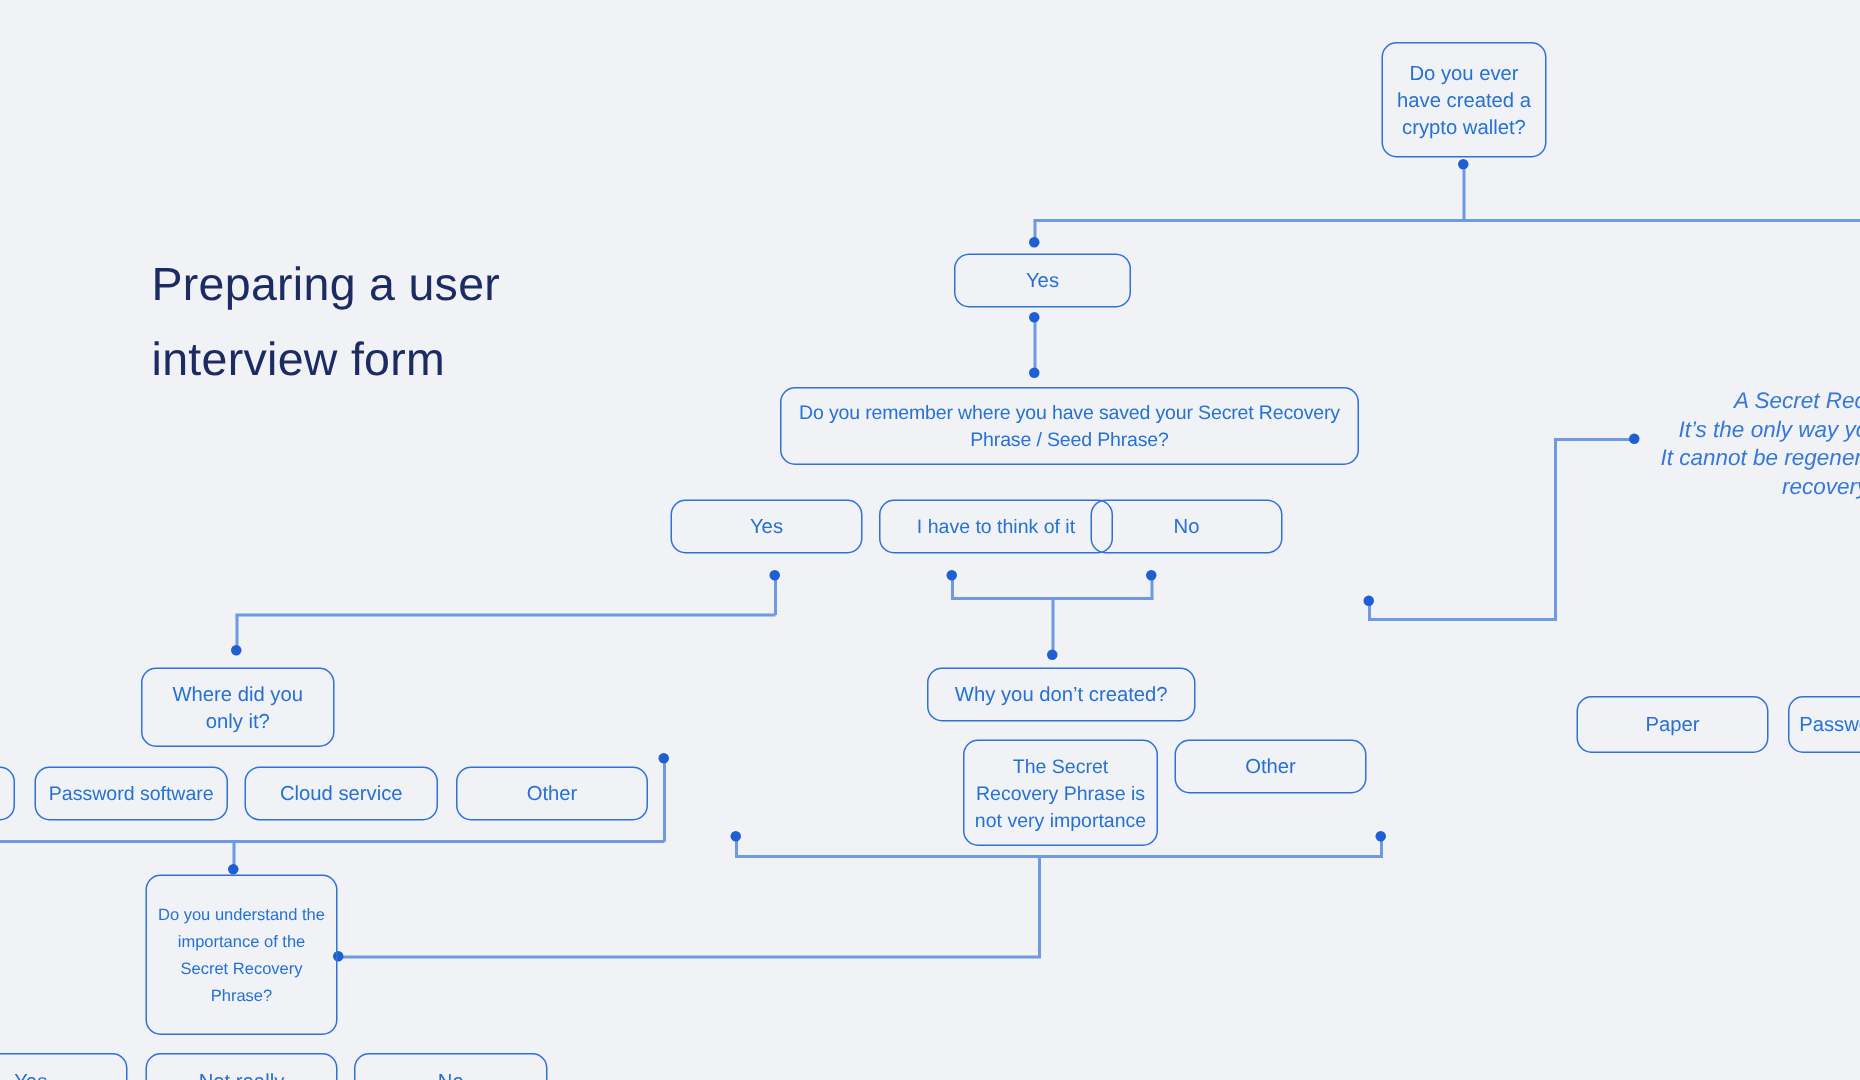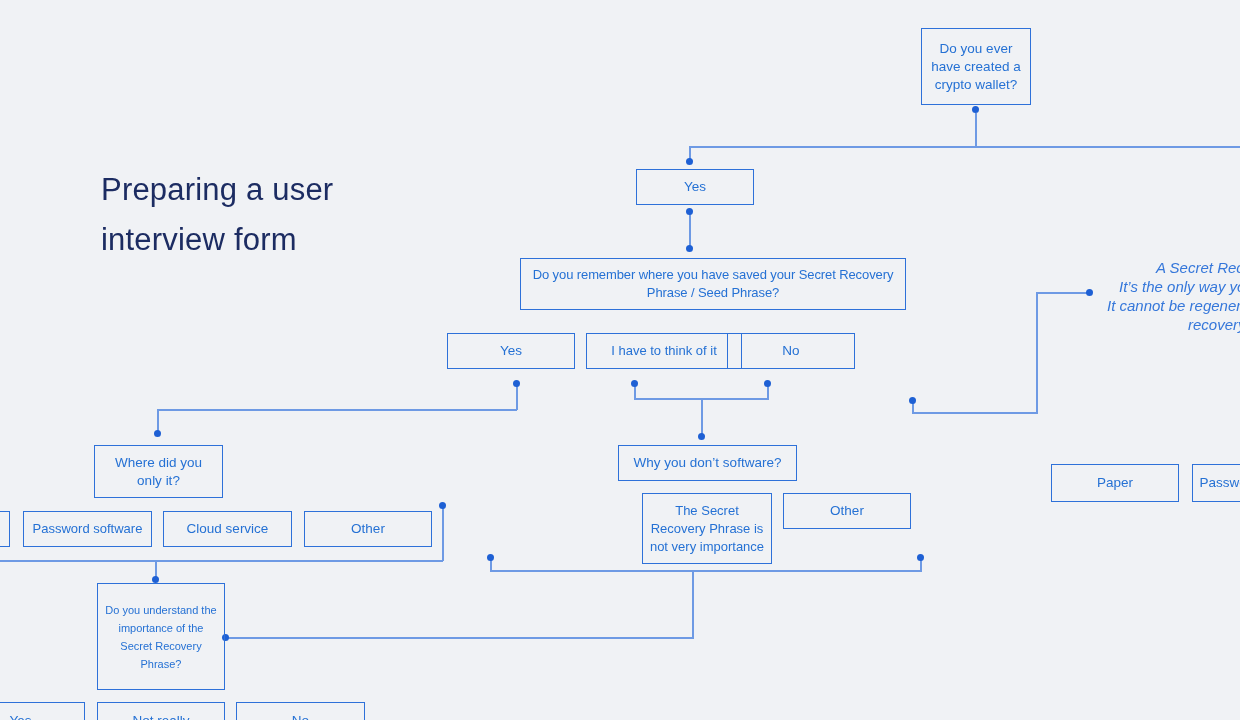--- a/index.html
+++ b/index.html
@@ -11,21 +11,21 @@
     font-family:"Liberation Sans","DejaVu Sans",sans-serif;
   }
   .canvas{position:absolute;inset:0;}
   .board-title{
     position:absolute;left:90px;top:165px;width:280px;
     font-size:31px;line-height:50px;font-weight:500;
     color:#1c2c62;letter-spacing:.2px;margin-left:11px;
   }
   .node{
     position:absolute;box-sizing:border-box;
-    border:1.5px solid #2e71d9;border-radius:0;
+    border:1.5px solid #2e71d9;border-radius:10px;
     color:#2571d4;font-size:13.5px;line-height:18px;
     display:flex;align-items:center;justify-content:center;
     text-align:center;padding:4px 6px;
     background:transparent;
   }
   .nw{white-space:nowrap;}
   .hline,.vline{position:absolute;background:#6e9ae4;}
   .hline{height:2px;}
   .vline{width:2px;}
   .dot{
@@ -102,21 +102,21 @@
   <div class="node nw" style="left:586px;top:333px;width:156px;height:36px;font-size:13px">I have to think of it</div>
   <div class="node nw" style="left:727px;top:333px;width:128px;height:36px">No</div>
 
   <div class="node" style="left:94px;top:445px;width:129px;height:53px">Where did you only it?</div>
 
   <div class="node" style="left:-120px;top:511px;width:130px;height:36px"></div>
   <div class="node nw" style="left:23px;top:511px;width:129px;height:36px;font-size:13px">Password software</div>
   <div class="node nw" style="left:163px;top:511px;width:129px;height:36px">Cloud service</div>
   <div class="node nw" style="left:304px;top:511px;width:128px;height:36px">Other</div>
 
-  <div class="node nw" style="left:618px;top:445px;width:179px;height:36px">Why you don’t software?</div>
+  <div class="node nw" style="left:618px;top:445px;width:179px;height:36px">Why you don’t created?</div>
 
   <div class="node" style="left:642px;top:493px;width:130px;height:71px;font-size:13px">The Secret Recovery Phrase is not very importance</div>
   <div class="node nw" style="left:783px;top:493px;width:128px;height:36px">Other</div>
 
   <div class="node" style="left:97px;top:583px;width:128px;height:107px;font-size:11px">Do you understand the importance of the Secret Recovery Phrase?</div>
 
   <div class="node nw" style="left:-44px;top:702px;width:129px;height:38px">Yes</div>
   <div class="node nw" style="left:97px;top:702px;width:128px;height:38px">Not really</div>
   <div class="node nw" style="left:236px;top:702px;width:129px;height:38px">No</div>
 

